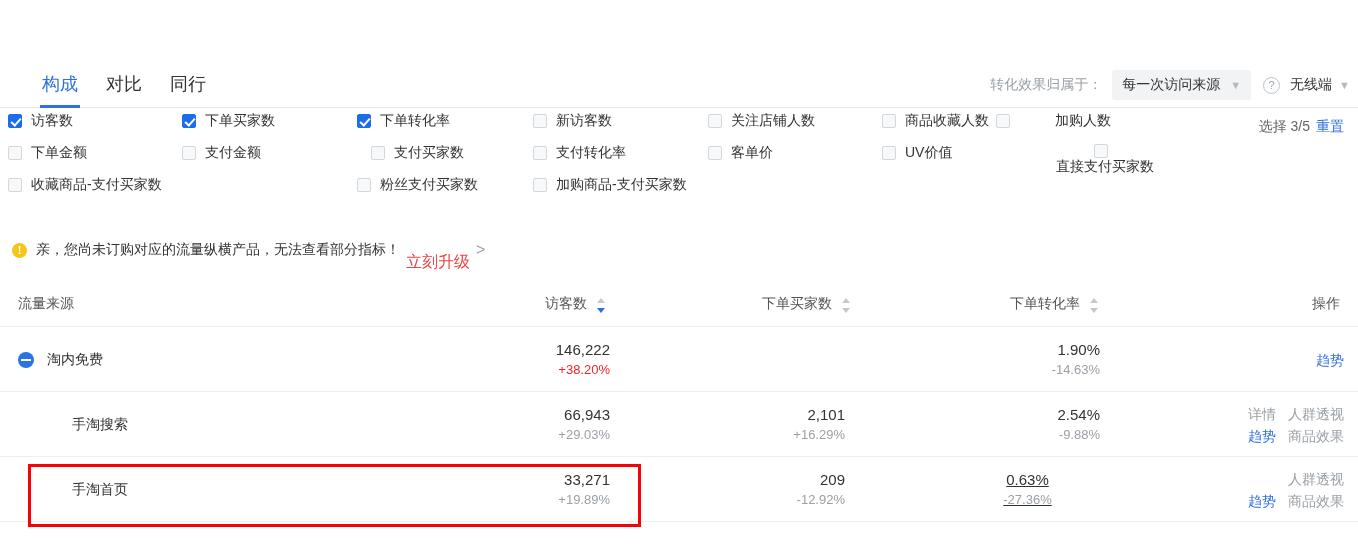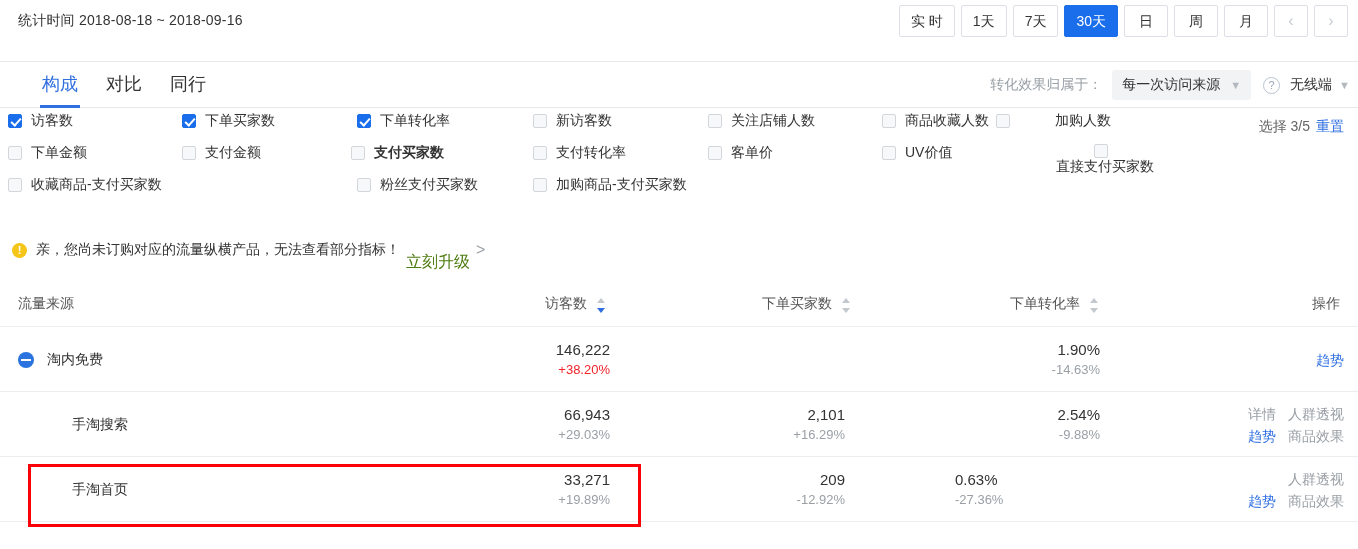--- a/index.html
+++ b/index.html
@@ -86,21 +86,21 @@
   .notice {
     position:absolute; left:0; top:232px; width:1358px; height:36px;
     display:flex; align-items:center; padding-left:12px;
   }
   .warn-ico {
     width:15px; height:15px; border-radius:50%; background:#f5c518; color:#fff;
     font-size:11px; font-weight:bold; line-height:15px; text-align:center; margin-right:9px;
     flex:0 0 auto;
   }
   .notice-text { font-size:14px; color:#333; white-space:nowrap; }
-  .notice-link { color:#4d7c0f; cursor:pointer; margin-left:6px;margin-top:24px; }
+  .notice-link { color:#ef4444; cursor:pointer; margin-left:6px;margin-top:24px; }
   .notice-arrow { color:#9aa0a6; margin-left:6px; }
 
   
   .table { position:absolute; left:0; top:280px; width:1358px; }
   .thead {
     position:relative; height:47px; border-bottom:1px solid #ebedf0;padding-left:28px;
   }
   .th { position:absolute; top:0; height:47px; line-height:47px; font-size:14px; color:#555; white-space:nowrap; }
   .th .sorter { display:inline-block; width:10px; position:relative; margin-left:6px; top:-1px; }
   .ar {
@@ -135,34 +135,20 @@
   .hibox {
     position:absolute; left:28px; top:464px; width:613px; height:63px;
     border:3px solid #fb0007; pointer-events:none; z-index:20;
   }
 </style>
 </head>
 <body>
 
 <div class="page">
 
-  <div class="topbar">
-    <div class="daterange">统计时间 2018-08-18 ~ 2018-09-16</div>
-    <div class="periods">
-      <div class="pbtn">实 时</div>
-      <div class="pbtn">1天</div>
-      <div class="pbtn">7天</div>
-      <div class="pbtn active">30天</div>
-      <div class="pbtn">日</div>
-      <div class="pbtn">周</div>
-      <div class="pbtn">月</div>
-      <div class="pbtn arrow">‹</div>
-      <div class="pbtn arrow">›</div>
-    </div>
-  </div>
 
   <div class="tabbar">
     <div class="tabs">
       <div class="tab active">构成</div>
       <div class="tab">对比</div>
       <div class="tab">同行</div>
     </div>
     <div class="attr">
       <div class="attr-label">转化效果归属于：</div>
       <div class="select">
@@ -215,21 +201,21 @@
 
     <div class="mrow" style="top:36px;">
       <div class="mitem" style="left:8px;">
         <span class="cb"></span>
         <span class="mlabel">下单金额</span>
         </div>
       <div class="mitem" style="left:182px;">
         <span class="cb"></span>
         <span class="mlabel">支付金额</span>
         </div>
-      <div class="mitem" style="left:351px;font-weight:bold;">
+      <div class="mitem" style="left:371px;">
         <span class="cb"></span>
         <span class="mlabel">支付买家数</span>
         </div>
       <div class="mitem" style="left:533px;">
         <span class="cb"></span>
         <span class="mlabel">支付转化率</span>
         </div>
       <div class="mitem" style="left:708px;">
         <span class="cb"></span>
         <span class="mlabel">客单价</span>
@@ -355,21 +341,21 @@
         </div>
       </div>
       <div class="cell" style="left:465px; width:145px; align-items:flex-end;">
         <div class="v1">33,271</div>
         <div class="v2">+19.89%</div>
       </div>
       <div class="cell" style="left:700px; width:145px; align-items:flex-end;">
         <div class="v1">209</div>
         <div class="v2">-12.92%</div>
       </div>
-      <div class="cell" style="left:955px; width:145px; align-items:flex-start;">
+      <div class="cell" style="left:955px; width:145px; align-items:center;text-decoration:underline;">
         <div class="v1">0.63%</div>
         <div class="v2">-27.36%</div>
       </div>
       <div class="ops">
         <div class="opline">
           <span class="op">人群透视</span>
         </div>
         <div class="opline">
           <span class="op blue">趋势</span>
           <span class="op">商品效果</span>

